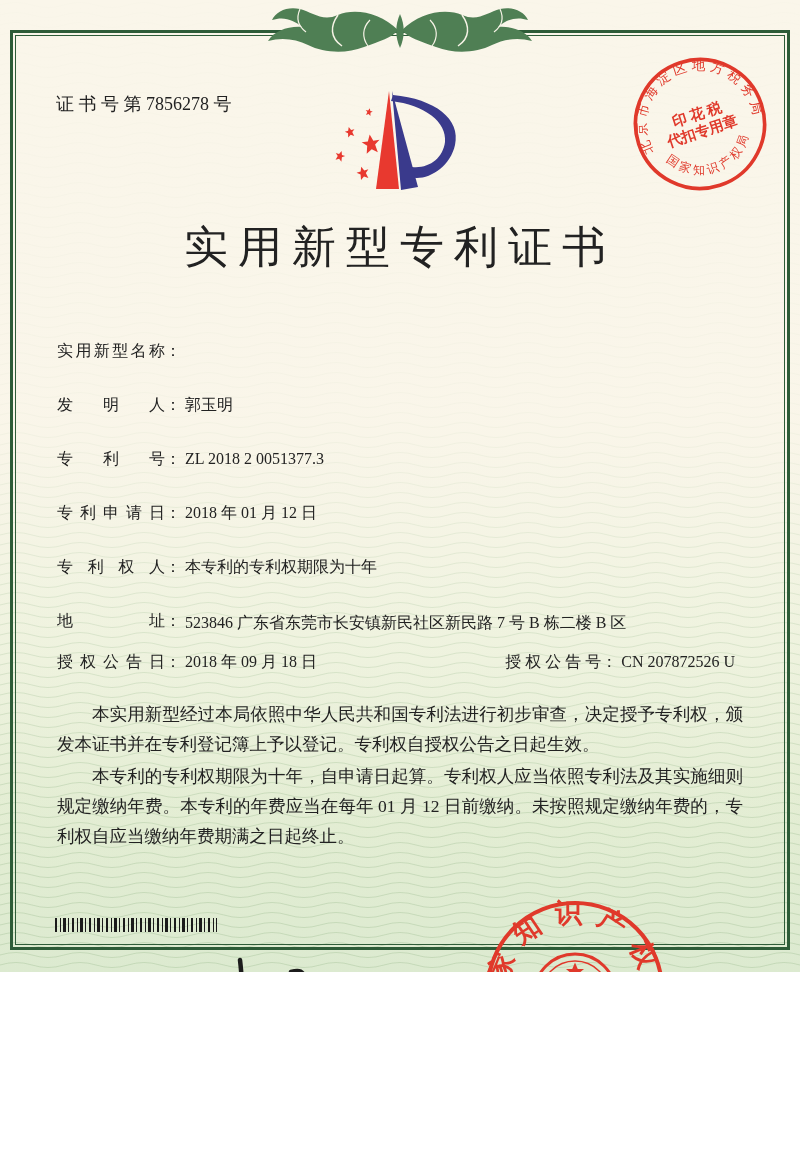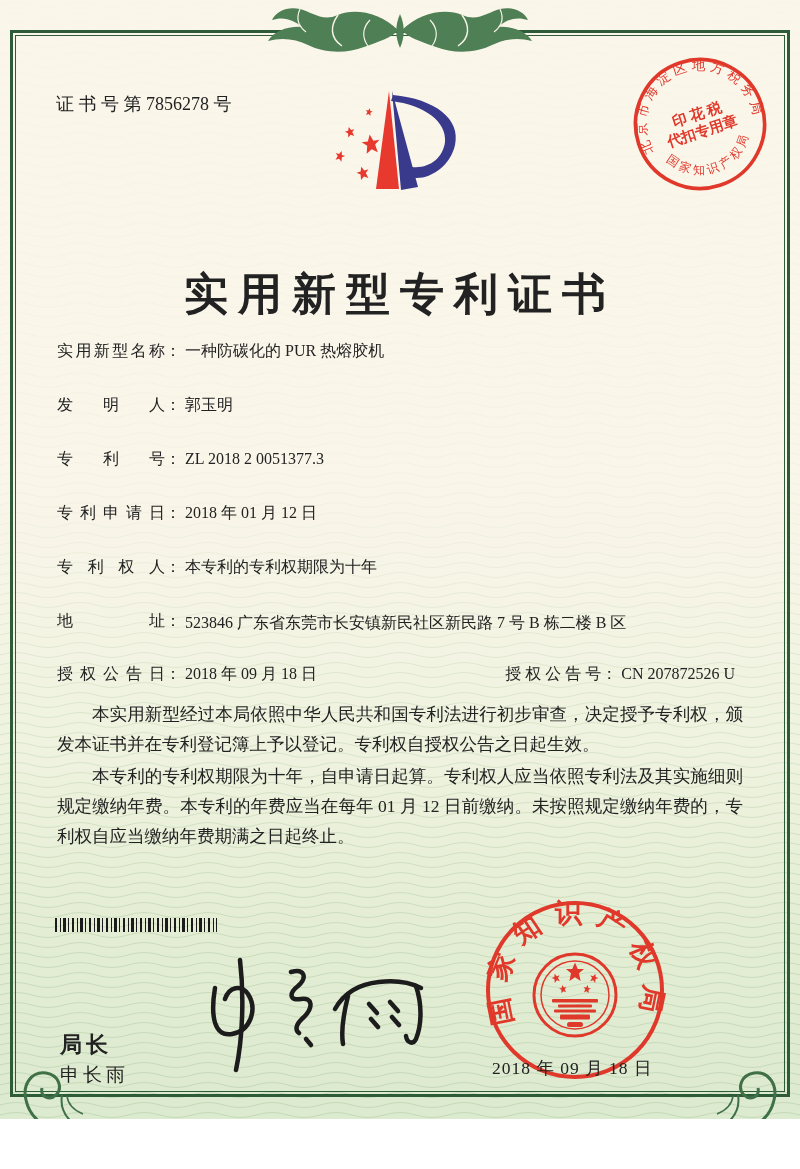--- a/index.html
+++ b/index.html
@@ -1,29 +1,29 @@
 <!DOCTYPE html>
 <html><head>
 <meta charset="utf-8">
 <style>
   html,body{margin:0;padding:0;}
-  .page{position:relative;width:800px;height:1119px;overflow:hidden;
+  .page{position:relative;width:800px;height:972px;overflow:hidden;
         background:linear-gradient(180deg,#faf6ea 0%,#f8f4e6 45%,#eef2dd 68%,#e3edd3 85%,#dcead0 100%);
         font-family:"Liberation Serif","DejaVu Serif",serif;color:#222;}
   .abs{position:absolute;}
   .waves{position:absolute;left:0;top:0;}
   .fade{position:absolute;inset:0;
         background:linear-gradient(180deg,rgba(250,246,234,.95) 0%,rgba(250,246,234,.85) 42%,rgba(240,244,226,.4) 62%,rgba(224,236,210,.12) 82%,rgba(220,234,205,.05) 100%);}
   .frame{position:absolute;left:10px;right:10px;top:30px;bottom:22px;border:3px solid #2e5c38;}
   .frame-inner{position:absolute;inset:2px;border:1px solid #2e5c38;}
   .cert-no{left:56px;top:92px;font-size:18px;}
-  .title{left:0;top:218px;width:100%;text-align:center;font-size:44px;font-weight:700;letter-spacing:10px;margin-top:47px;}
+  .title{left:0;top:218px;width:100%;text-align:center;font-size:44px;font-weight:400;letter-spacing:10px;}
   .fields{left:57px;right:57px;top:338px;font-size:16px;}
   .row{display:flex;align-items:flex-start;margin-bottom:29px;line-height:25px;}
-  .row-address{margin-bottom:24px;}
+  .row-address{margin-bottom:12px;}
   .row-address .fvalue{line-height:29px;}
   .flabel{display:inline-block;width:108px;text-align:justify;text-align-last:justify;text-justify:inter-ideograph;flex:0 0 108px;}
   .fcolon{flex:0 0 auto;margin-right:4px;}
   .fvalue{flex:1 1 auto;}
   .grant-right{margin-left:auto;display:flex;margin-right:8px;}
   .grant-right .flabel{width:96px;flex:0 0 96px;}
   .paras{left:57px;right:57px;top:699px;font-size:17.5px;line-height:30px;text-align:justify;}
   .paras p{margin:0 0 2px 0;text-indent:2em;}
   .barcode{left:55px;top:918px;width:162px;height:14px;
     background:
@@ -110,21 +110,20 @@
     <text x="75" y="70" font-size="14" fill="#e0392b" text-anchor="middle" font-weight="bold">印 花 税</text>
     <text x="75" y="87" font-size="14" fill="#e0392b" text-anchor="middle" font-weight="bold">代扣专用章</text>
   </svg>
 
   <div class="abs title">实用新型专利证书</div>
 
   <div class="abs fields">
     <div class="row">
       <span class="flabel">实用新型名称</span>
         <span class="fcolon">：</span>
-      <span class="fvalue">一种防碳化的 PUR 热熔胶机</span>
     </div>
     <div class="row">
       <span class="flabel">发明人</span>
         <span class="fcolon">：</span>
       <span class="fvalue">郭玉明</span>
     </div>
     <div class="row">
       <span class="flabel">专利号</span>
         <span class="fcolon">：</span>
       <span class="fvalue">ZL 2018 2 0051377.3</span>

